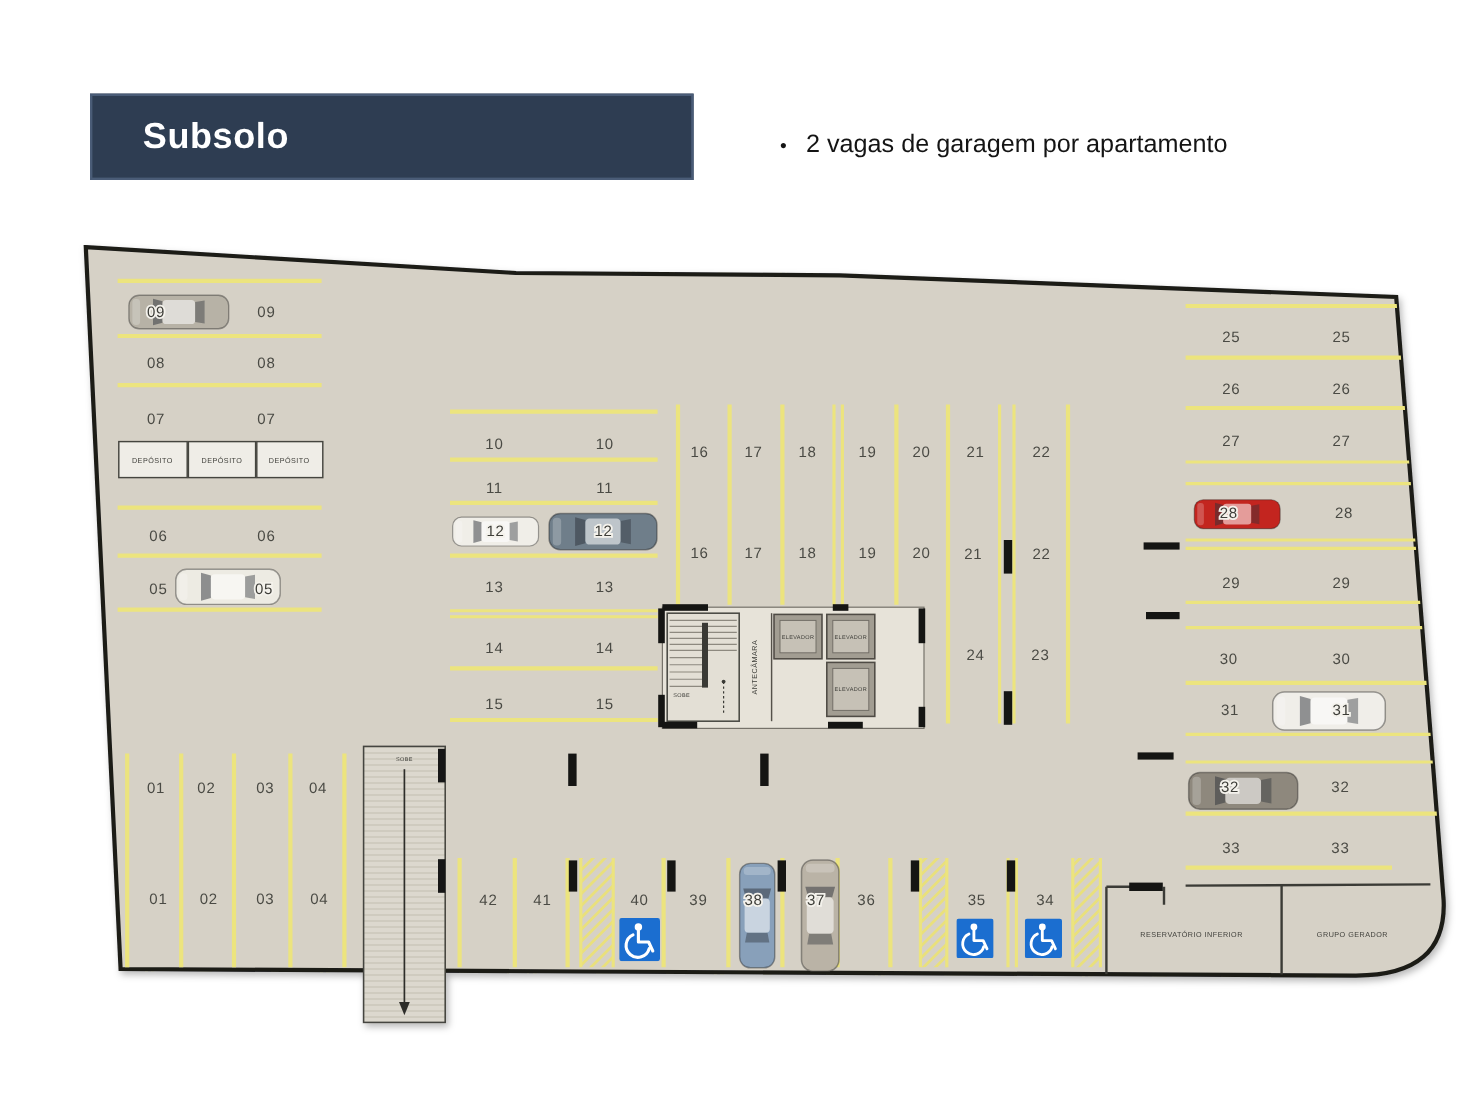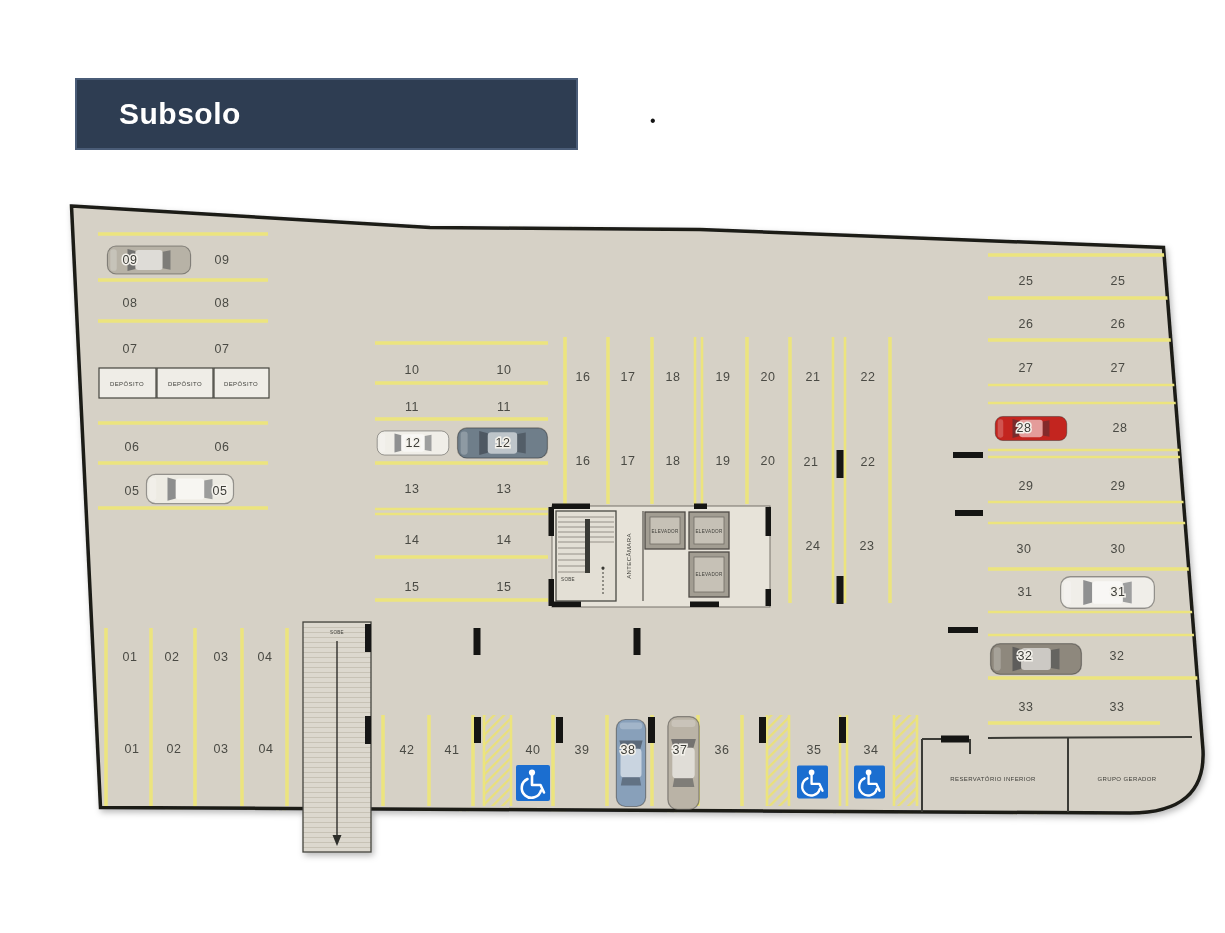--- a/index.html
+++ b/index.html
@@ -33,20 +33,21 @@
 <body>
 
 <div class="canvas">
 
   <div class="title-bar">
     <span class="title-text">Subsolo</span>
   </div>
 
   <div class="bullet-row">
     <span class="bullet-glyph">•</span>
+    <span class="bullet-text">2 vagas de garagem por apartamento</span>
   </div>
 
   <svg class="plan" viewBox="0 0 1225 933">
     <defs>
       <filter id="shadow" x="-5%" y="-5%" width="112%" height="112%">
         <feDropShadow dx="2" dy="3" stdDeviation="3" flood-color="#000" flood-opacity="0.28"></feDropShadow>
       </filter>
       <clipPath id="planClip">
         <path d="M 71.5 206 L 430 227.5 L 700 229.5 L 1163.5 247.5 L 1203 750 Q 1206 813 1130 813 L 100.5 807.5 Z"></path>
       </clipPath>

